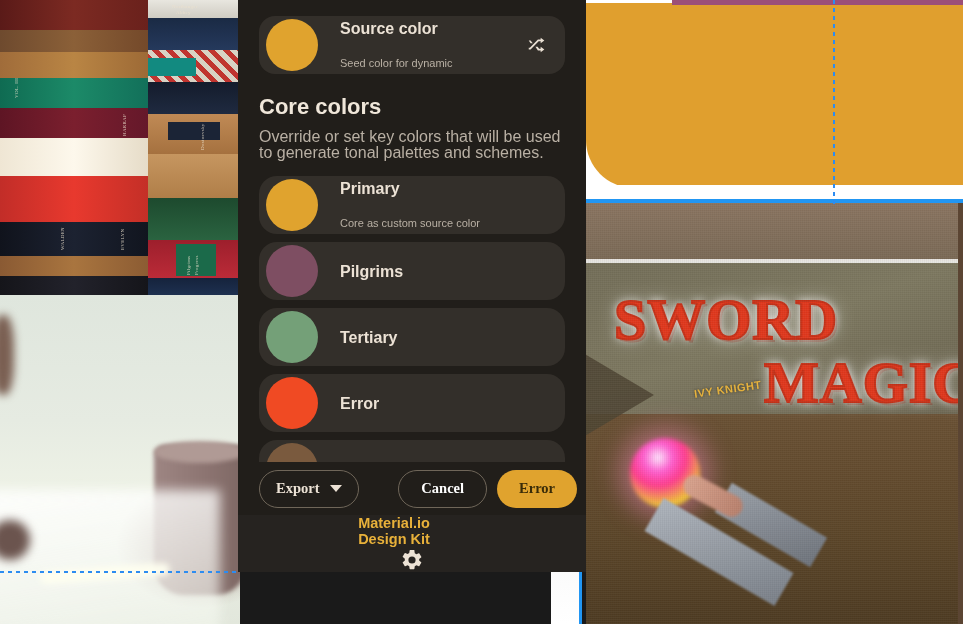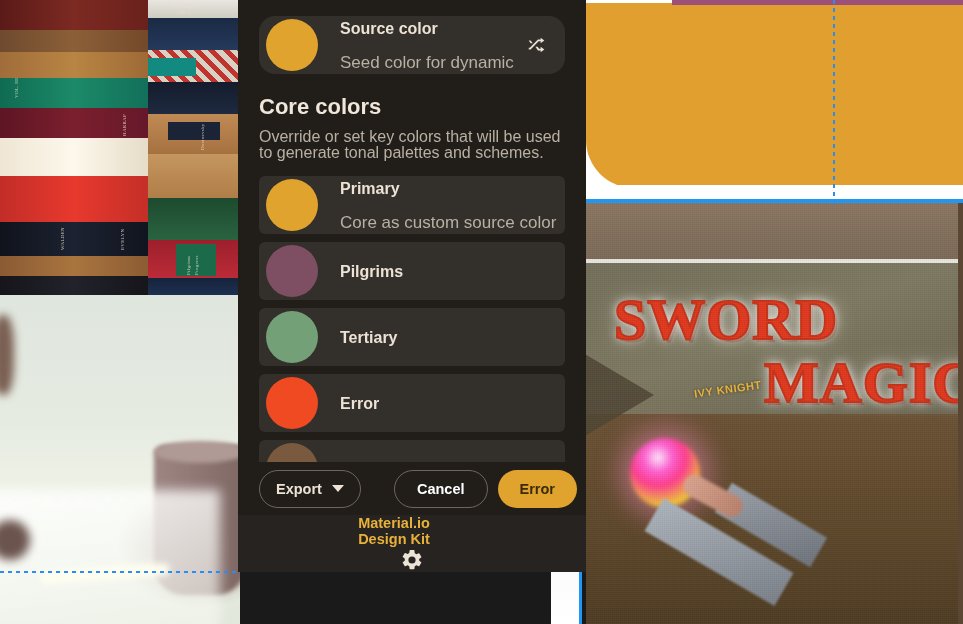--- a/index.html
+++ b/index.html
@@ -238,21 +238,21 @@
     position: absolute;
     left: 0; top: 0; width: 348px; height: 520px;
     overflow: hidden;
     padding: 0;
   }
 
   .row {
     display: flex;
     align-items: center;
     background: #332f2a;
-    border-radius: 6px;
+    border-radius: 18px;
     height: 58px;
     margin: 0 21px 8px 21px;
     padding-left: 7px;
     box-sizing: border-box;
   }
   .row.source { margin-top: 16px; border-radius: 16px; }
 
   .swatch {
     width: 52px; height: 52px;
     border-radius: 50%;
@@ -260,21 +260,21 @@
   }
   .row-text { margin-left: 22px; flex: 1 1 auto; min-width: 0; }
   .row-title {
     color: #ece2d5;
     font-size: 16px;
     font-weight: bold;
     line-height: 19px;
   }
   .row-sub {
     color: #b9b0a4;
-    font-size: 17px;
+    font-size: 11px;
     line-height: 16px;
     margin-top: 17px;
   }
   .shuffle-btn {
     flex: 0 0 40px;
     width: 40px; height: 40px;
     margin-right: 8px;
     display: flex; align-items: center; justify-content: center;
   }
 
@@ -298,20 +298,21 @@
   
   #actionbar {
     position: absolute;
     left: 0; top: 462px; width: 360px; height: 53px;
     background: #211e1a;
     display: flex;
     align-items: center;
     padding: 0 21px;
     box-sizing: border-box;
     gap: 10px;
+    font-family: Liberation Serif, serif;
   }
   .btn {
     height: 38px;
     border-radius: 19px;
     display: inline-flex;
     align-items: center;
     justify-content: center;
     font-size: 14.5px;
     font-weight: bold;
     box-sizing: border-box;

